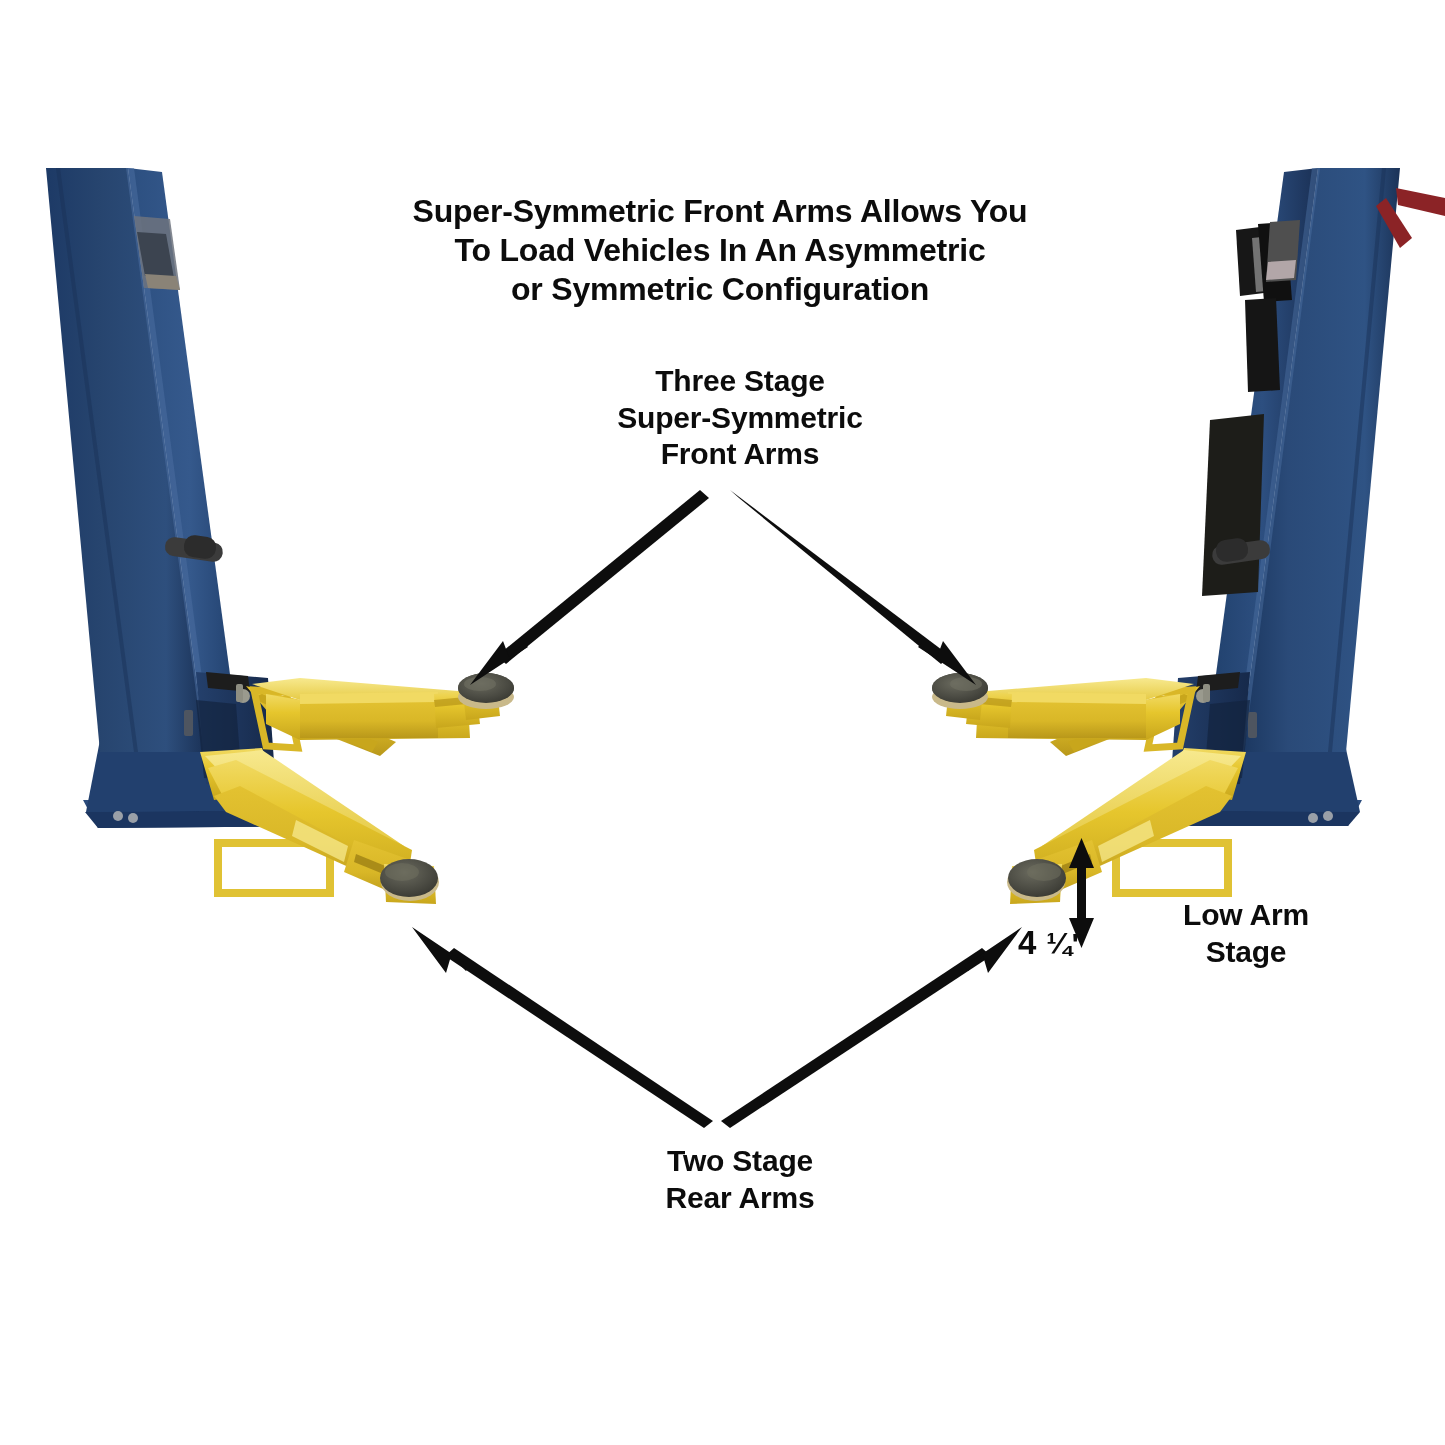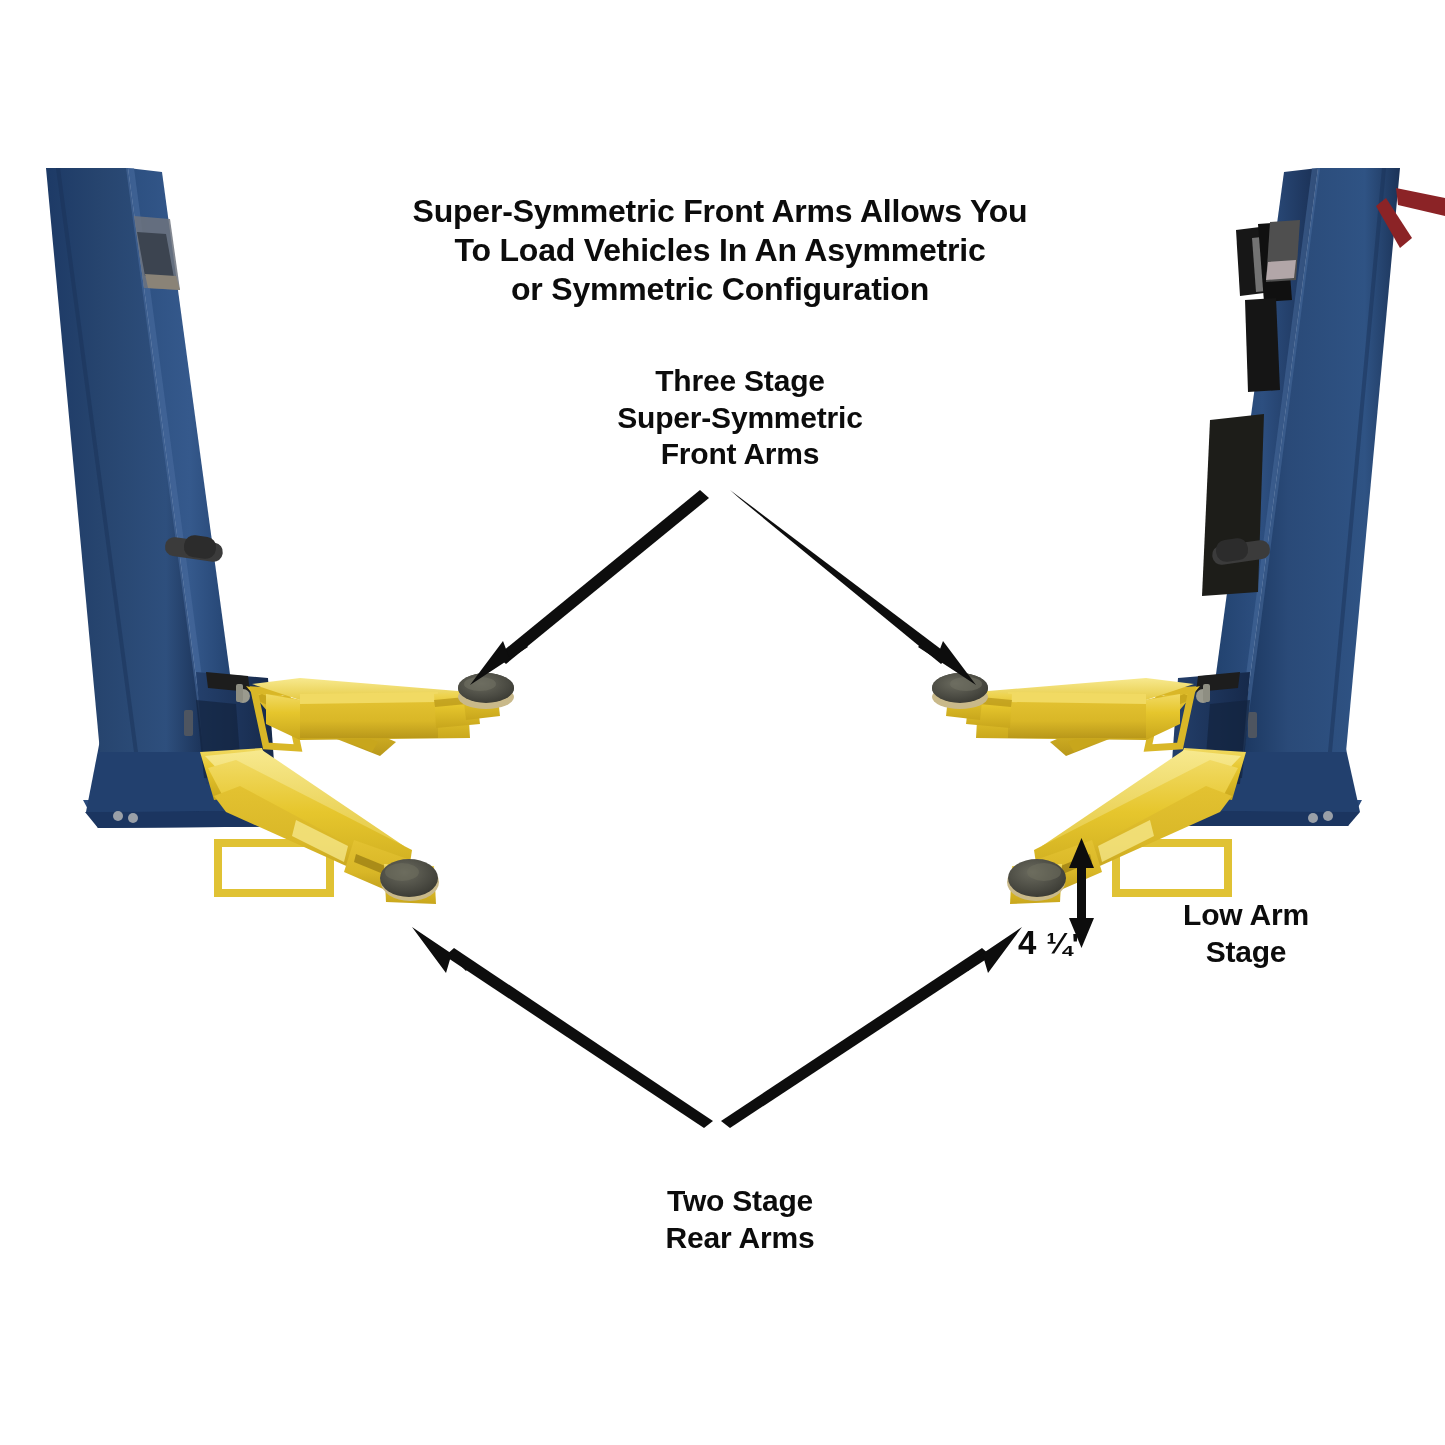--- a/index.html
+++ b/index.html
@@ -50,21 +50,20 @@
     font-size: 30px;
     line-height: 1.22;
   }
 
   #rear-arms-label {
     left: 560px;
     top: 1143px;
     width: 360px;
     font-size: 30px;
     line-height: 1.22;
-    margin-top: 40px;
   }
 
   #low-arm-height-label {
     left: 1146px;
     top: 897px;
     width: 200px;
     font-size: 30px;
     line-height: 1.22;
   }
 

